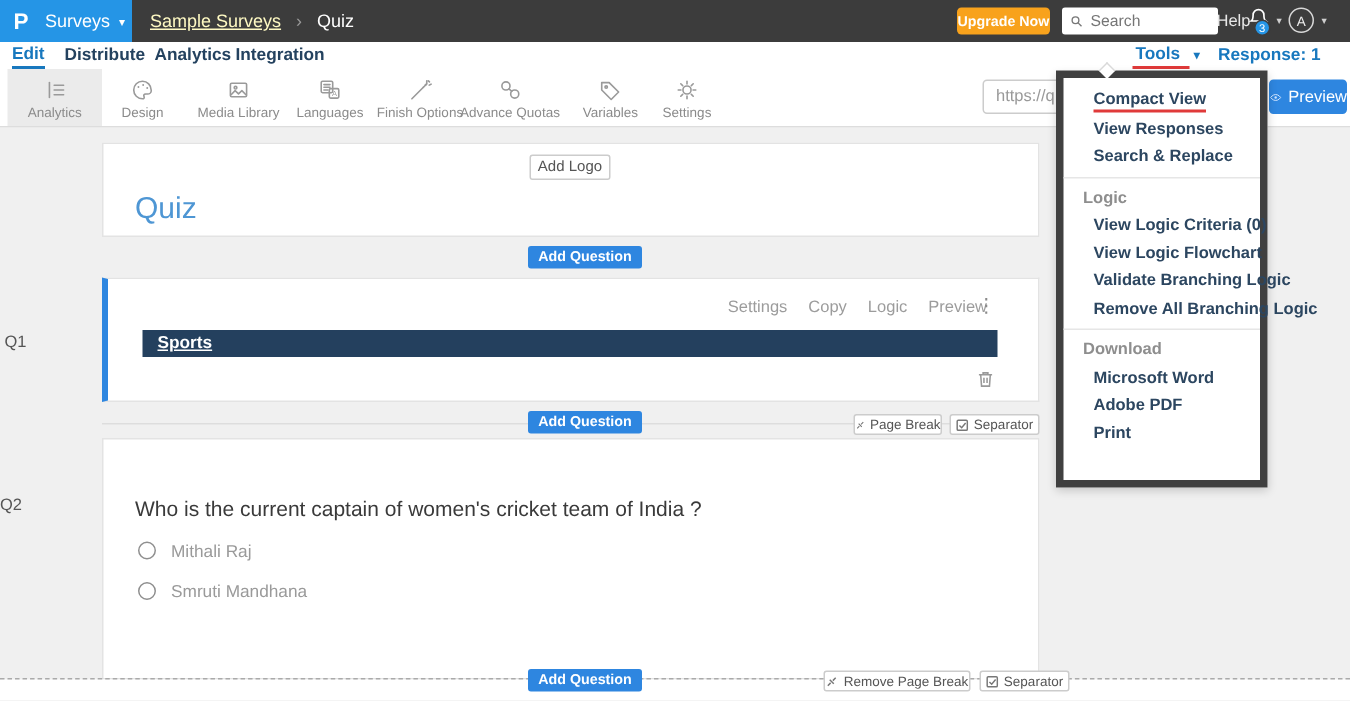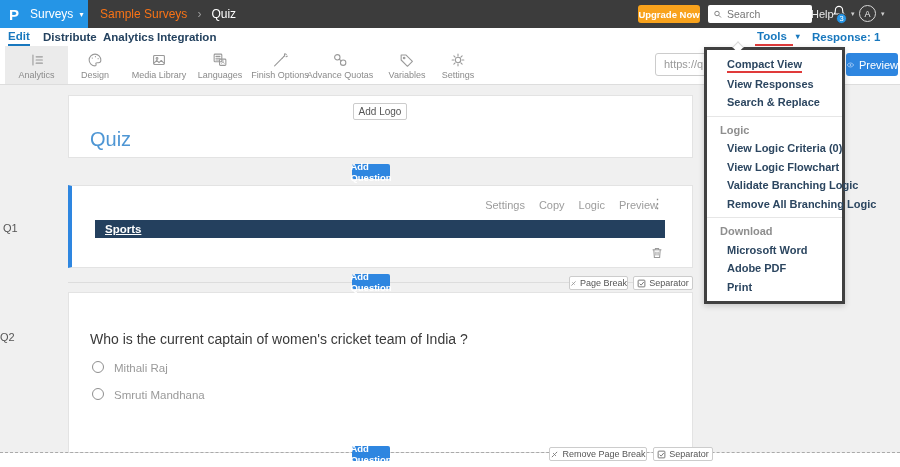--- a/index.html
+++ b/index.html
@@ -11,21 +11,21 @@
 
   
   .topbar { left:0; top:0; width:900px; height:28px; background:#3c3c3c; }
   .logo-block { left:0; top:0; width:88px; height:28px; background:#2595e6;
     display:flex; align-items:center; padding-left:9px; color:#fff; cursor:pointer; }
   .logo-glyph { font-size:15px; font-weight:bold; }
   .logo-label { font-size:12px; margin-left:11px; }
   .caret { font-size:8px; margin-left:6px; color:#fff; }
   .breadcrumb { left:100px; top:0; height:28px; display:flex; align-items:center;
     gap:10px; font-size:12px; }
-  .bc-link { color:#f97316; cursor:pointer; }
+  .bc-link { color:#fef9c3; cursor:pointer;text-decoration:underline; }
   .bc-sep { color:#9a9a9a; font-size:12px; }
   .bc-current { color:#fff; }
   .upgrade-btn { left:638px; top:5px; width:62px; height:18px; background:#f8a21c;
     border-radius:3px; color:#fff; font-size:9.5px; font-weight:bold;
     display:flex; align-items:center; justify-content:center; cursor:pointer; }
   .searchbox { left:708px; top:5px; width:104px; height:18px; background:#fff;
     border-radius:2px; display:flex; align-items:center; padding:0 5px; gap:4px; }
   .searchbox input { border:none; outline:none; width:80px; font-size:10.5px;
     font-family:"Liberation Sans",sans-serif; color:#555; background:transparent; }
   .help { left:811px; top:0; height:28px; display:flex; align-items:center;
@@ -63,40 +63,40 @@
   .url-box { left:655px; top:53px; width:100px; height:23px; border:1px solid #ccc;
     border-radius:3px; background:#fff; font-size:11px; color:#999;
     padding-left:8px; line-height:21px; overflow:hidden; white-space:nowrap; }
   .preview-btn { left:846px; top:53px; width:52px; height:23px; background:#2e86e0;
     border-radius:3px; color:#fff; font-size:11px; display:flex; align-items:center;
     justify-content:center; gap:4px; cursor:pointer; }
   .preview-btn svg { width:12px; height:12px; stroke:#cfe4ff; fill:none; stroke-width:1.5; }
 
   
   .menu { left:704px; top:47px; width:141px; background:#fff;
-    border:3px solid #404040; box-shadow:0 2px 6px rgba(0,0,0,.18);
-    padding:6px 0 5px 0; z-index:20;text-align:right; }
+    border:5px solid #404040; box-shadow:0 2px 6px rgba(0,0,0,.18);
+    padding:6px 0 22px 0; z-index:20;text-align:right; }
   .menu-notch { left:734px; top:43px; width:8px; height:8px; background:#fff;
     border-left:1px solid #d9d9d9; border-top:1px solid #d9d9d9;
     transform:rotate(45deg); z-index:21; }
   .mi { height:18.5px; display:flex; align-items:center; padding-left:20px;
     font-size:11px; color:#2c4660; font-weight:bold; cursor:pointer; white-space:nowrap; }
   .mi span.hl { border-bottom:2px solid #e03a3a; padding-bottom:1px; }
   .mh { height:18.5px; display:flex; align-items:center; padding-left:13px;
     font-size:11px; color:#8e8e8e; font-weight:bold; }
   .mdiv { border-top:1px solid #e6e6e6; margin:4px 0; }
 
   
   .card { background:#fff; border:1px solid #e3e3e3; }
   .card-header { left:68px; top:95px; width:625px; height:63px; }
   .add-logo-btn { left:353px; top:103px; width:54px; height:17px; background:#fff;
     border:1px solid #ccc; border-radius:2px; font-size:10px; color:#555;
     display:flex; align-items:center; justify-content:center; cursor:pointer; }
   .quiz-title { left:90px; top:128px; font-size:20px; color:#4e96d4; }
-  .add-q-btn { width:38px; height:15px; background:#2e86e0; border-radius:2px;
+  .add-q-btn { width:76px; height:15px; background:#2e86e0; border-radius:2px;
     color:#fff; font-size:9.5px; font-weight:bold; display:flex; align-items:center;
     justify-content:center; cursor:pointer; z-index:5; }
   .q1-card { left:68px; top:185px; width:625px; height:83px;
     border-left:4px solid #2e86e0; }
   .q1-actions { left:68px; top:199px; width:590px; height:14px; display:flex;
     justify-content:flex-end; gap:14px; font-size:11px; color:#9c9c9c; }
   .q1-actions span { cursor:pointer; }
   .kebab { left:651px; top:196px; font-size:13px; color:#8a8a8a; cursor:pointer; }
   .sports-bar { left:95px; top:220px; width:570px; height:18px; background:#24405e;
     color:#fff; font-size:11.5px; font-weight:bold; line-height:18px;

